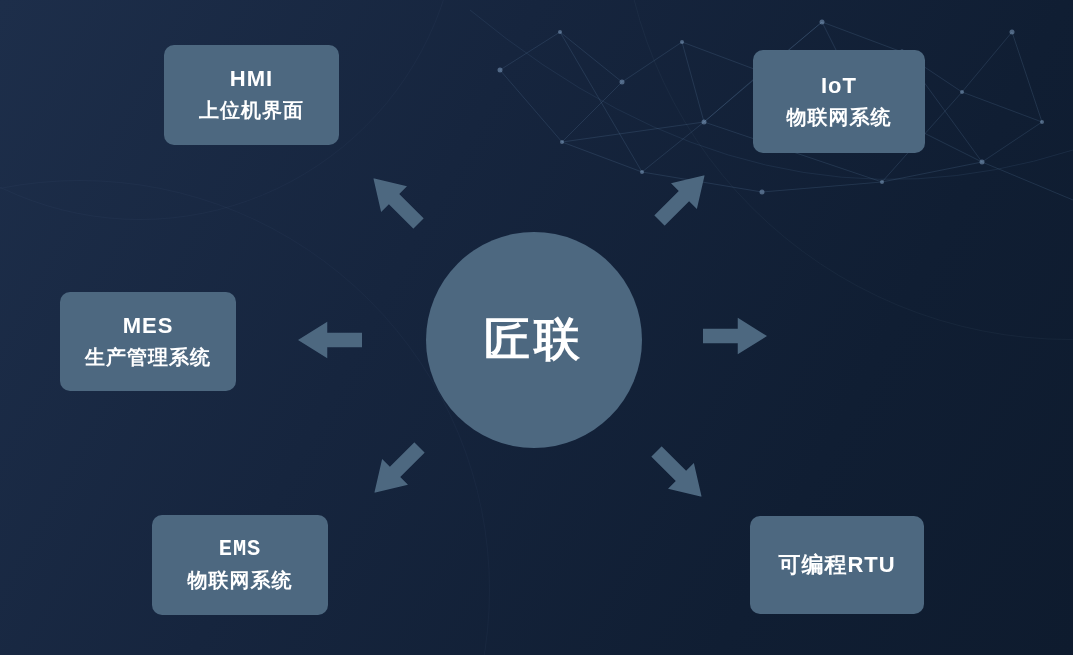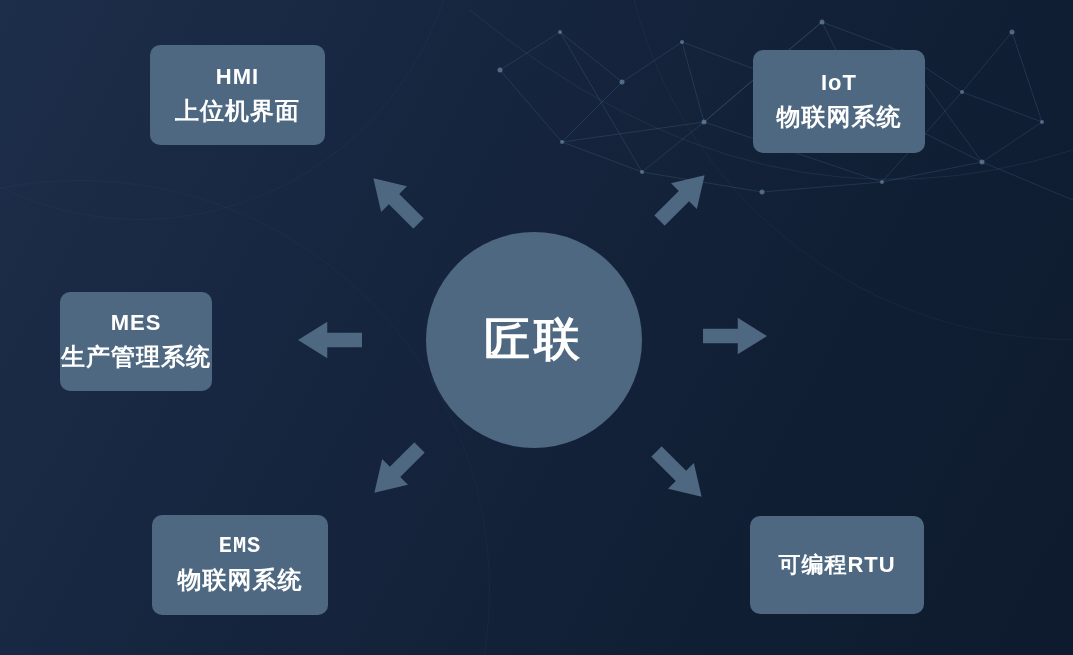--- a/index.html
+++ b/index.html
@@ -40,26 +40,26 @@
   .node{
     position:absolute;
     background:var(--node);
     border-radius:10px;
     display:flex;flex-direction:column;align-items:center;justify-content:center;
     gap:5px;
     color:var(--text);
     text-align:center;
   }
   .node-line1{font-size:22px;font-weight:700;letter-spacing:1px;}
-  .node-line2{font-size:24px;font-weight:600;letter-spacing:1px;}
+  .node-line2{font-size:20px;font-weight:600;letter-spacing:1px;}
   .node-line2:empty{display:none;}
 
-  .node-hmi {left:150px;top:45px; width:175px;height:100px;}
+  .node-hmi {left:164px;top:45px; width:175px;height:100px;}
   .node-iot {left:753px;top:50px; width:172px;height:103px;text-align:right;}
-  .node-mes {left:60px; top:292px;width:152px;height:99px;}
+  .node-mes {left:60px; top:292px;width:176px;height:99px;}
   .node-spsc{left:845px;top:278px;width:168px;height:100px;}
   .node-ems {left:152px;top:515px;width:176px;height:100px;font-family:Liberation Mono, monospace;}
   .node-rtu {left:750px;top:516px;width:174px;height:98px;}
 
   
   .arrow{position:absolute;width:64px;height:46px;}
   .arrow svg{width:100%;height:100%;display:block;}
   .arrow polygon{fill:var(--arrow);}
   .arrow-right     {left:703px;top:313px;transform:rotate(0deg);}
   .arrow-left      {left:298px;top:317px;transform:rotate(180deg);}

